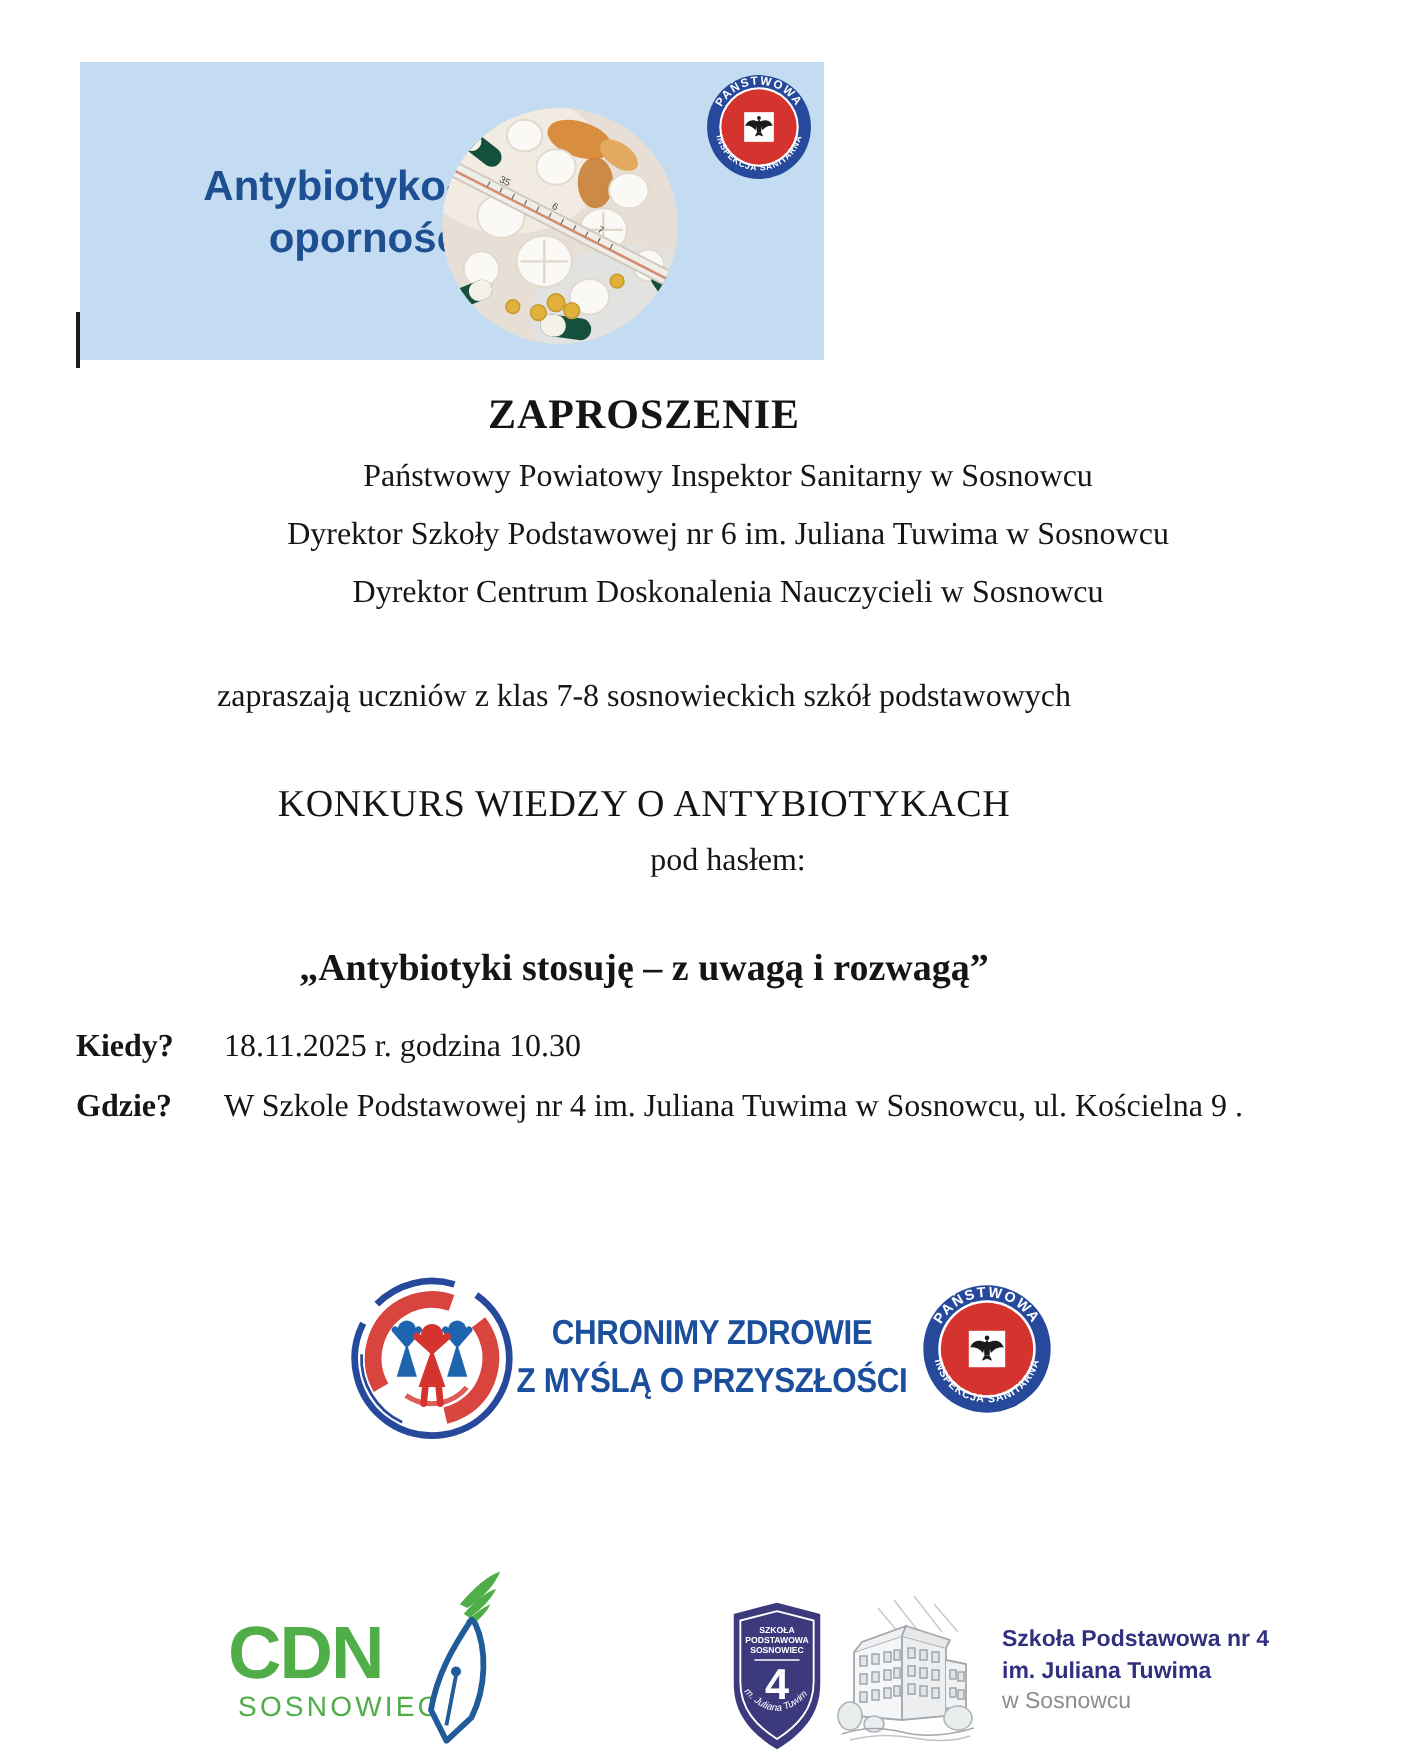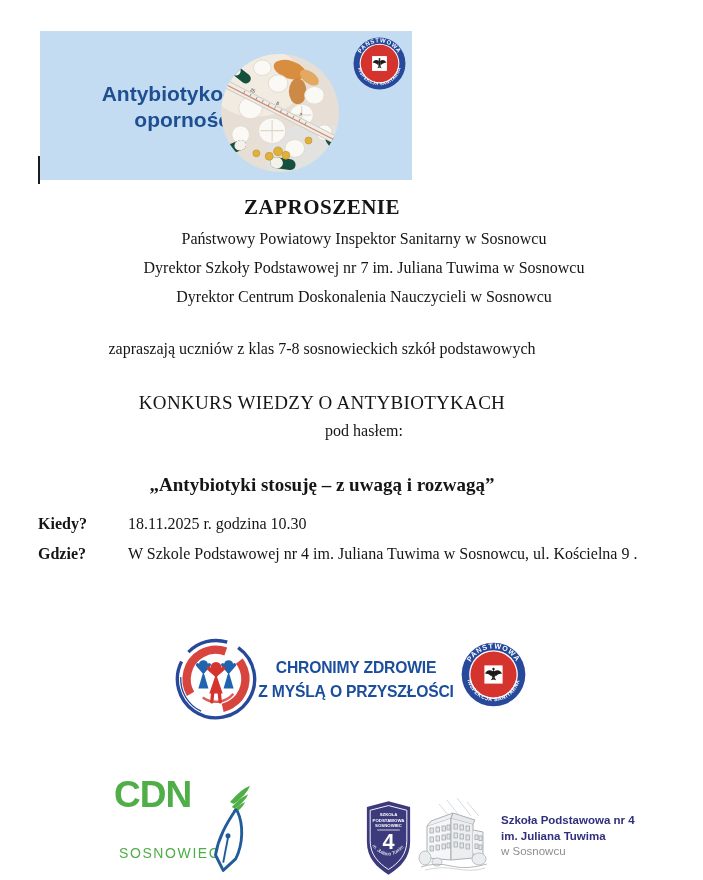--- a/index.html
+++ b/index.html
@@ -13,28 +13,28 @@
     font-family:"Liberation Sans","DejaVu Sans",sans-serif;font-weight:bold;
     font-size:21px;line-height:26px;color:#1E4F92;}
   .cursor-bar{left:38px;top:156px;width:2px;height:28px;background:#1c1c1c;}
   
   .doc-title{top:195px;font-size:21px;font-weight:bold;letter-spacing:.5px;}
   .host{font-size:16px;margin-left:42px;}
   .bold16{font-size:16px;font-weight:normal;}
   .konkurs{top:392px;font-size:19px;letter-spacing:.3px;}
   .motto{top:449px;font-size:19px;font-weight:bold;margin-top:25px;}
   .detail-label{left:38px;font-size:16px;font-weight:bold;}
-  .detail-value{left:128px;font-size:16px;text-align:right;}
+  .detail-value{left:112px;font-size:16px;text-align:right;}
   
   .tagline{left:256px;top:656px;width:200px;text-align:center;
     font-family:"Liberation Sans","DejaVu Sans",sans-serif;font-weight:bold;
     font-size:16px;line-height:22px;letter-spacing:-0.2px;color:#1B4E9C;
     transform:scale(.98,1.08);transform-origin:center top;}
   
-  .cdn-acronym{left:114px;top:774px;font-family:"Liberation Sans","DejaVu Sans",sans-serif;
+  .cdn-acronym{left:114px;top:806px;font-family:"Liberation Sans","DejaVu Sans",sans-serif;
     font-weight:bold;font-size:37px;letter-spacing:-1px;color:#4FAE47;text-align:center;}
   .cdn-city{left:119px;top:845px;font-family:"Liberation Sans","DejaVu Sans",sans-serif;
     font-size:14px;letter-spacing:1.6px;color:#4FAE47;}
   .school-label{left:501px;top:813px;font-family:"Liberation Sans","DejaVu Sans",sans-serif;
     font-size:11.5px;line-height:15.5px;}
   .school-label .navy{font-weight:bold;color:#30307E;}
   .school-label .gray{color:#8d8d8d;}
   svg text{font-family:"Liberation Sans","DejaVu Sans",sans-serif;}
 </style>
 </head>
@@ -144,21 +144,21 @@
       <text font-size="8.2" font-weight="bold" fill="#fff" letter-spacing="0.8" text-anchor="middle">
         <textPath href="#b1bot" startOffset="50%">INSPEKCJA SANITARNA</textPath>
       </text>
     </svg>
   </div>
 
   <div class="abs cursor-bar"></div>
 
   <div class="abs center doc-title">ZAPROSZENIE</div>
   <div class="abs center host" style="top:230px">Państwowy Powiatowy Inspektor Sanitarny w Sosnowcu</div>
-  <div class="abs center host" style="top:259px">Dyrektor Szkoły Podstawowej nr 7 im. Juliana Tuwima w Sosnowcu</div>
+  <div class="abs center host" style="top:259px">Dyrektor Szkoły Podstawowej nr 6 im. Juliana Tuwima w Sosnowcu</div>
   <div class="abs center host" style="top:288px">Dyrektor Centrum Doskonalenia Nauczycieli w Sosnowcu</div>
 
   <div class="abs center bold16" style="top:340px">zapraszają uczniów z klas 7-8 sosnowieckich szkół podstawowych</div>
   <div class="abs center konkurs">KONKURS WIEDZY O ANTYBIOTYKACH</div>
   <div class="abs center host" style="top:422px">pod hasłem:</div>
   <div class="abs center motto">„Antybiotyki stosuję – z uwagą i rozwagą”</div>
 
   <div class="abs detail-label" style="top:515px">Kiedy?</div>
   <div class="abs detail-value" style="top:515px">18.11.2025 r. godzina 10.30</div>
   <div class="abs detail-label" style="top:545px">Gdzie?</div>

